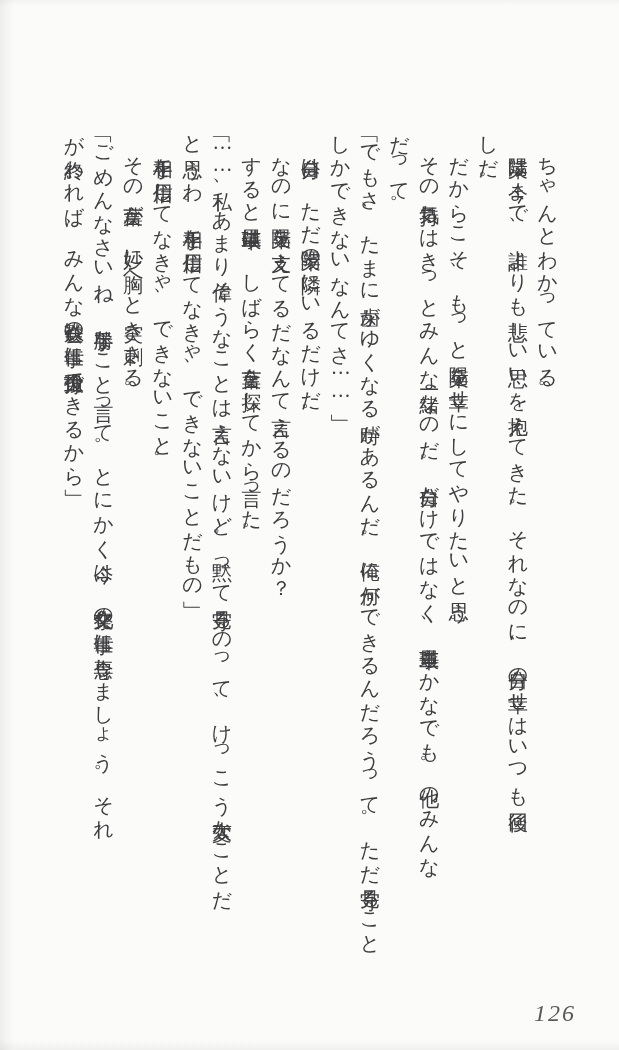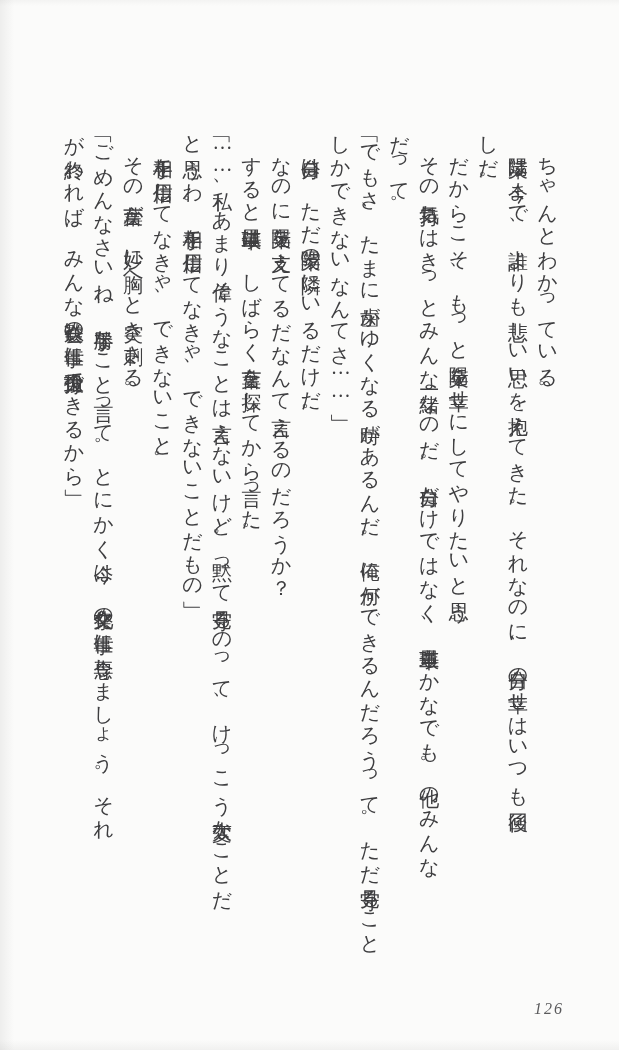--- a/index.html
+++ b/index.html
@@ -46,21 +46,21 @@
     display: block;
     white-space: nowrap;
   }
   .col.ind-full    { text-indent: 21px; }
   .col.ind-bracket { text-indent: 8px; }
   .col.ind-none    { text-indent: 0; }
   .page-number {
     position: absolute;
     left: 534px;
     top: 1000px;
-    font-size: 16px;
+    font-size: 24px;
     font-style: italic;
     letter-spacing: 2px;
     color: #5a5a5c;
   }
 </style>
 </head>
 <body>
 
 <div class="scan-edge-left"></div>
 <div class="scan-edge-top"></div>

